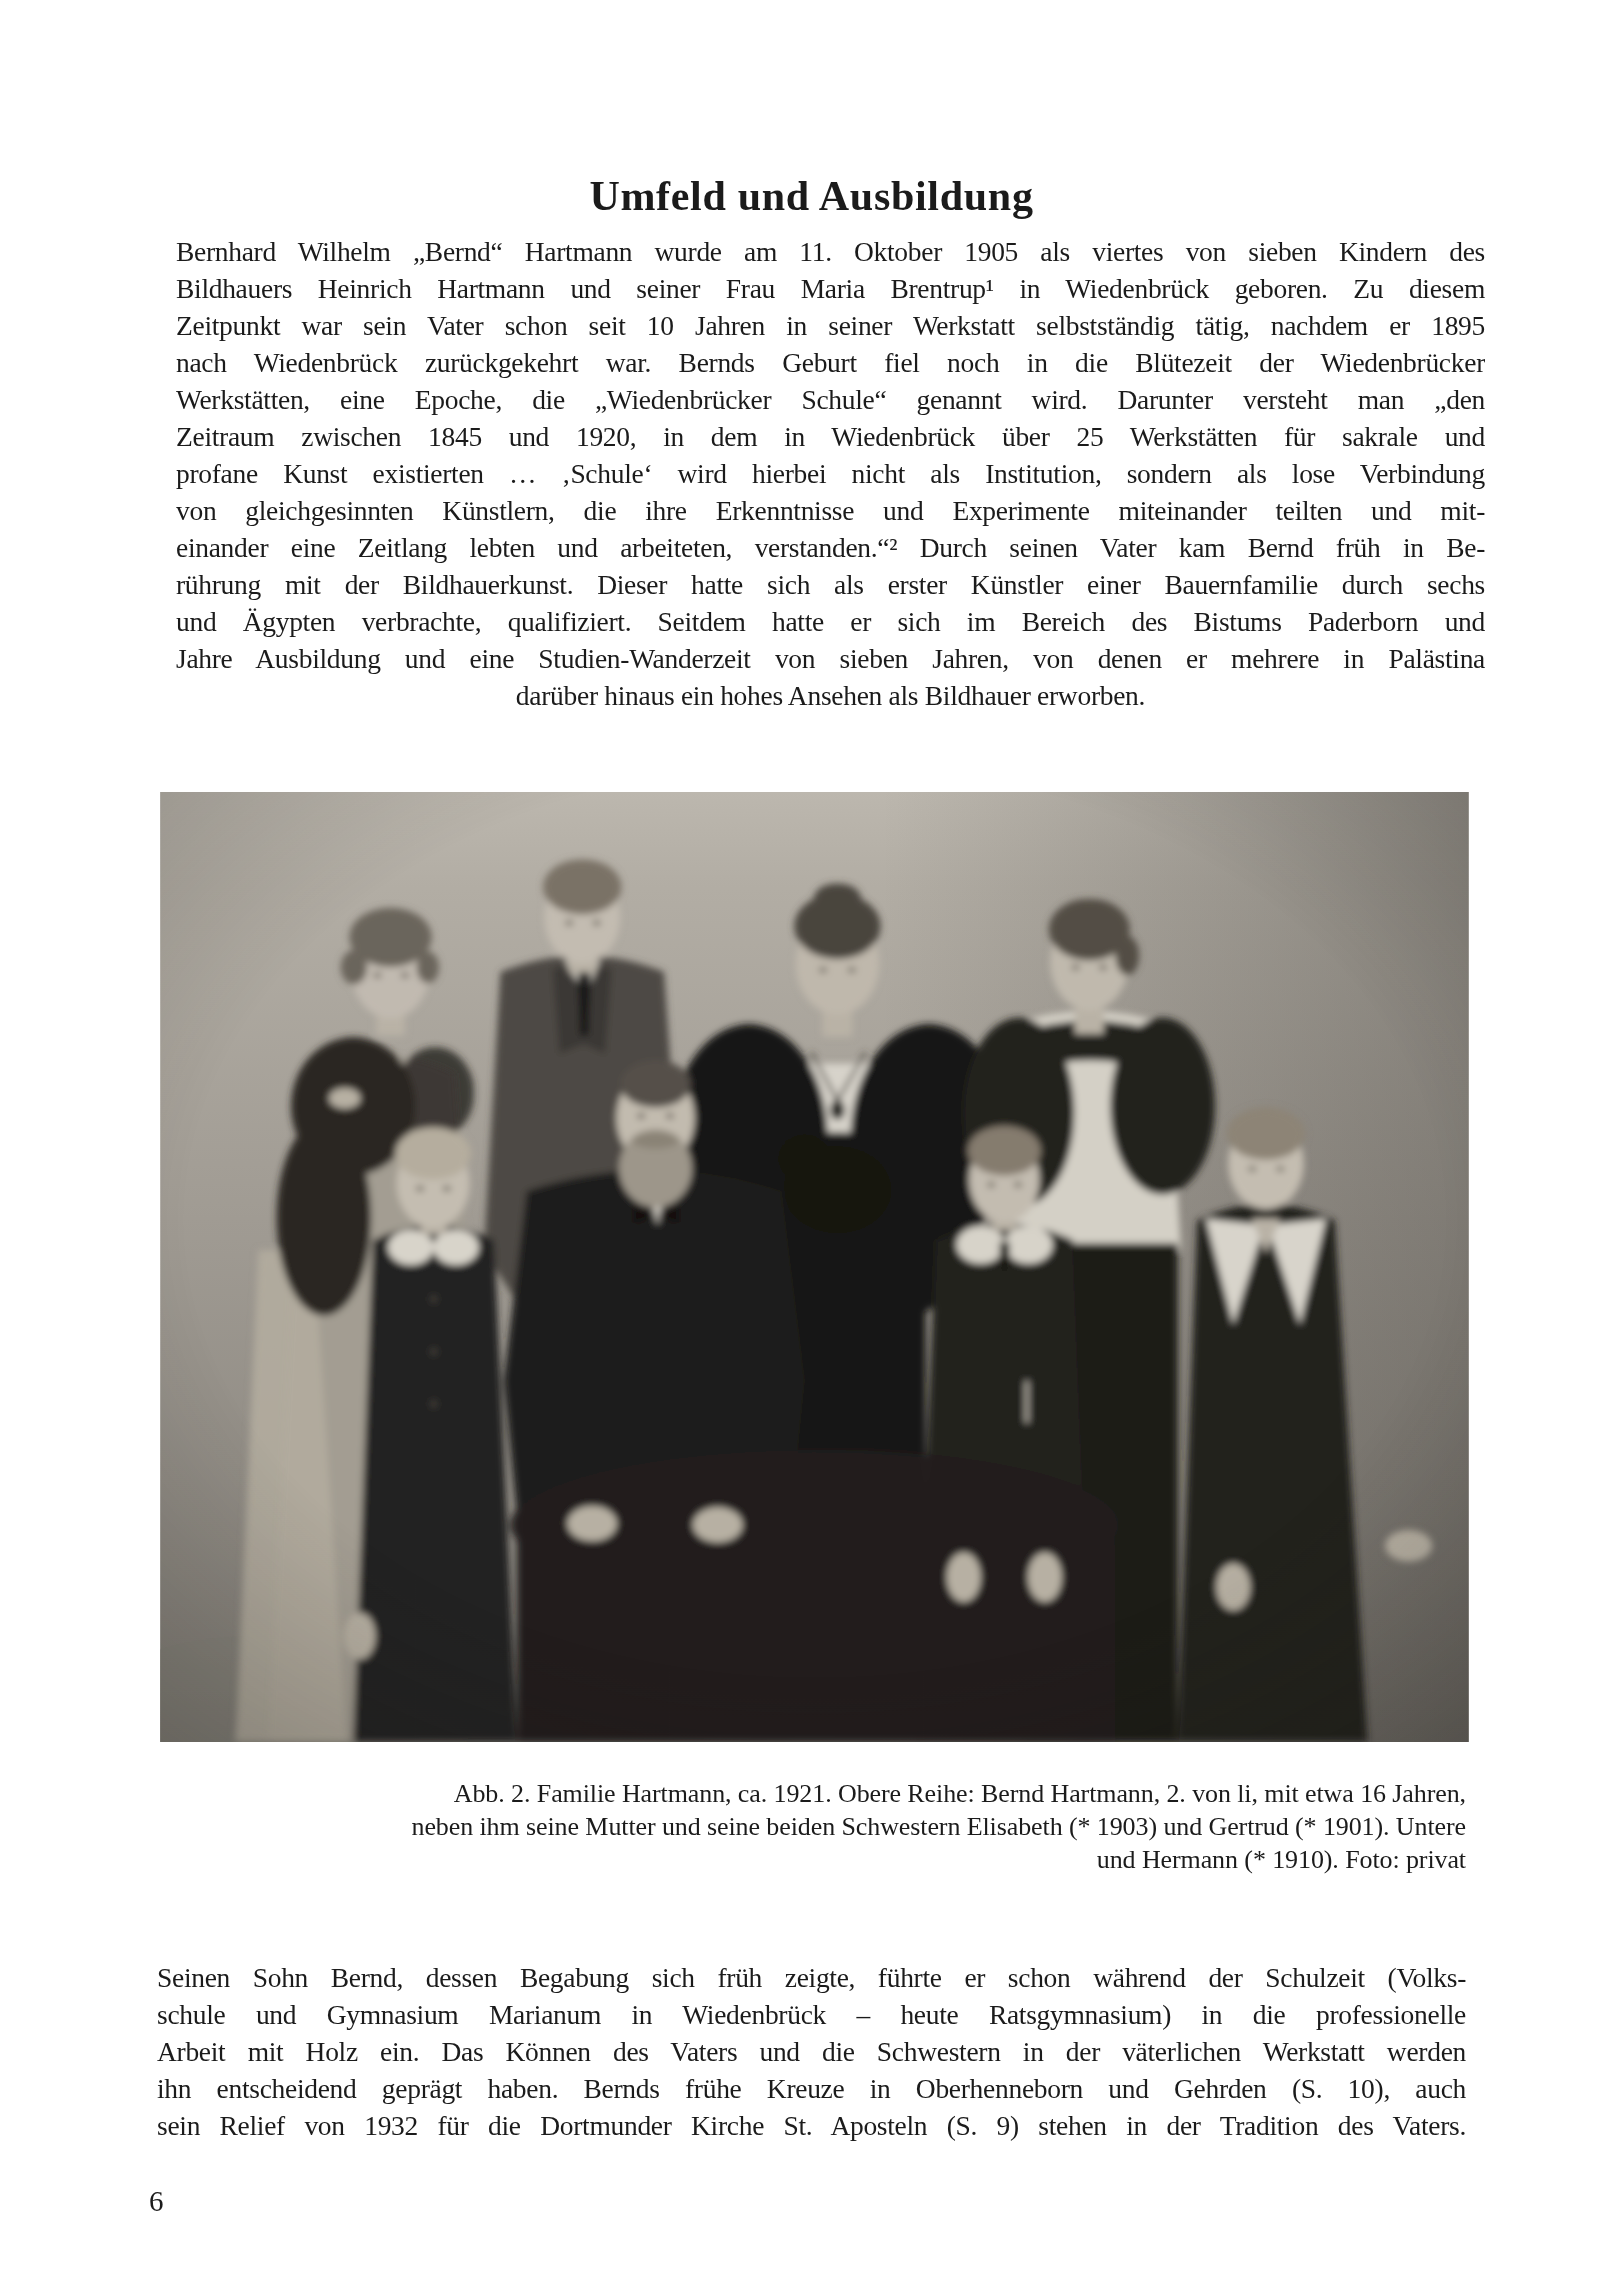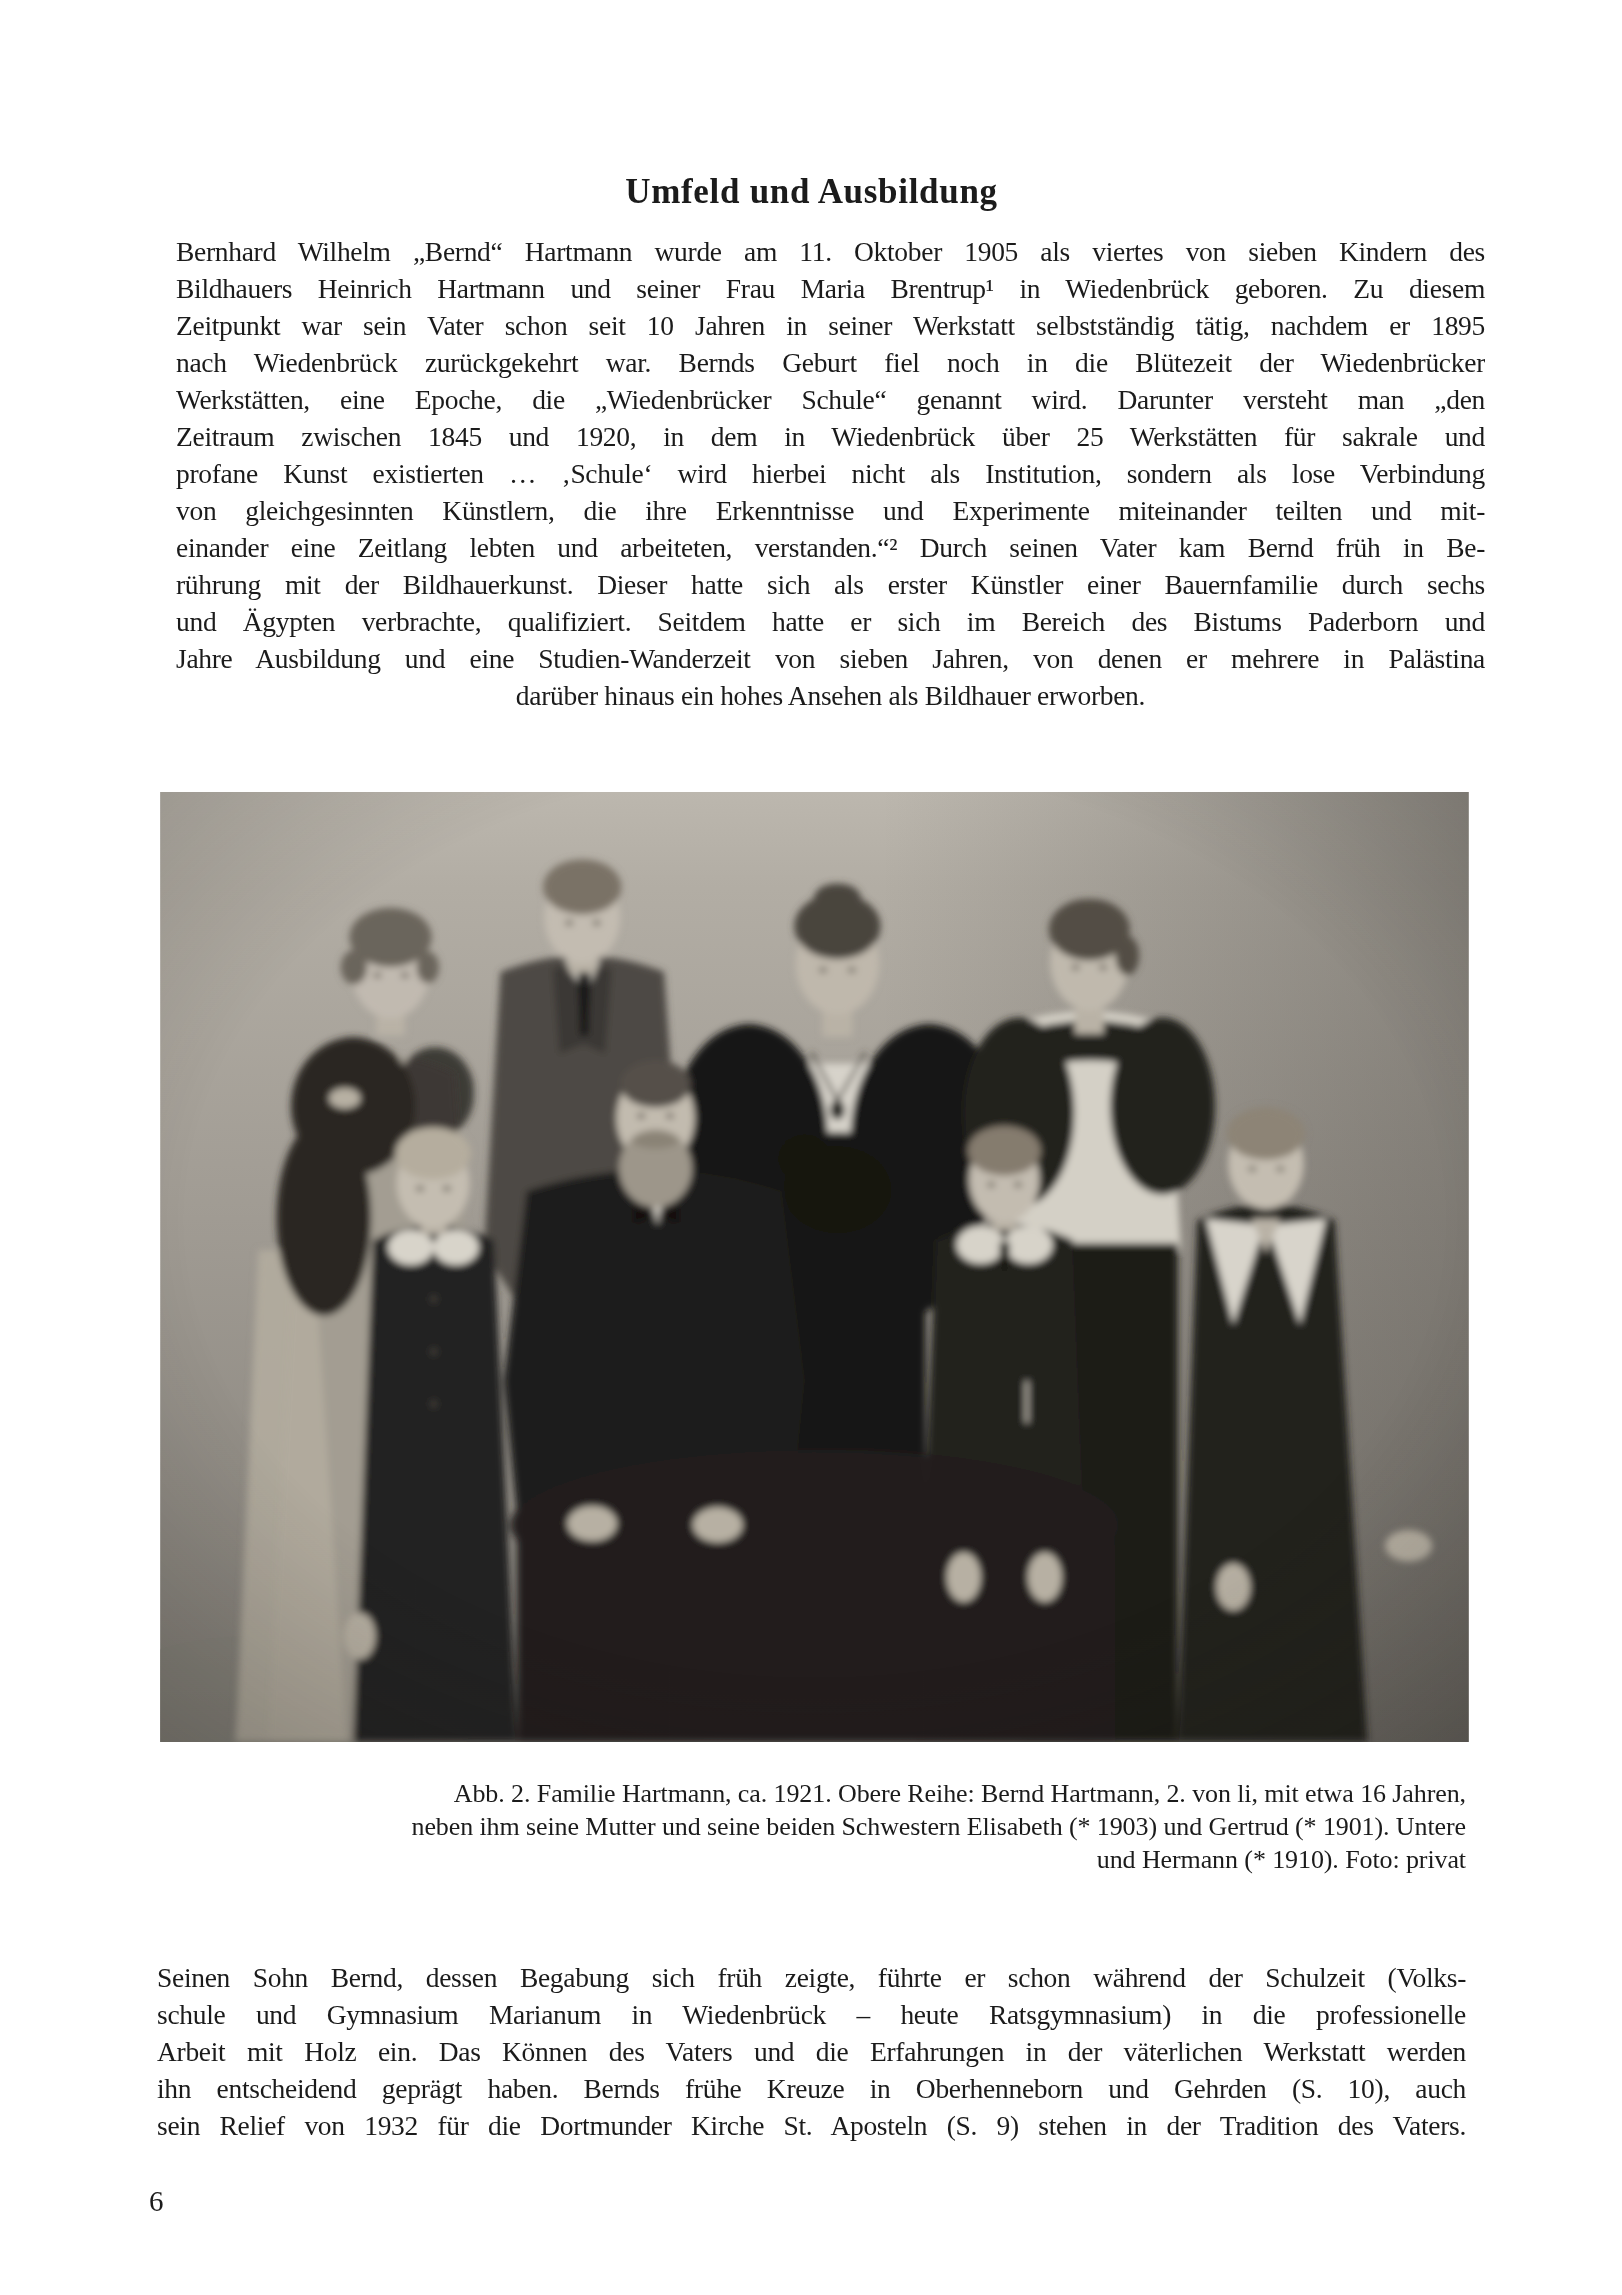--- a/index.html
+++ b/index.html
@@ -2,21 +2,21 @@
 <html lang="de" style="font-size:10.5px"><head>
 <meta charset="utf-8">
 <style>
   html,body{margin:0;padding:0;}
   body{
     width:1623px;height:2295px;position:relative;background:#ffffff;
     font-family:"Liberation Serif", serif;color:#1b1b1b;overflow:hidden;
   }
   .title{
     position:absolute;top:145px;left:0;width:1623px;text-align:center;
-    font-weight:bold;font-size:35px;line-height:47px;letter-spacing:0.7px;
+    font-weight:bold;font-size:42px;line-height:47px;letter-spacing:0.7px;
   }
   .para{
     position:absolute;left:157px;width:1309px;
     font-size:27.5px;line-height:37px;letter-spacing:-0.3px;
   }
   #para1{top:233px;margin-left:19px;}
   #para2{top:1959px;}
   .ln{height:37px;overflow:hidden;text-align:justify;}
   
   .ln.j{text-align-last:justify;}
@@ -218,19 +218,19 @@
 
 <div class="caption">
   <div>Abb. 2. Familie Hartmann, ca. 1921. Obere Reihe: Bernd Hartmann, 2. von li, mit etwa 16 Jahren,</div>
   <div>neben ihm seine Mutter und seine beiden Schwestern Elisabeth (* 1903) und Gertrud (* 1901). Untere</div>
   <div>und Hermann (* 1910). Foto: privat</div>
 </div>
 
 <div class="para" id="para2">
   <div class="ln j">Seinen Sohn Bernd, dessen Begabung sich früh zeigte, führte er schon während der Schulzeit (Volks-</div>
   <div class="ln j">schule und Gymnasium Marianum in Wiedenbrück – heute Ratsgymnasium) in die professionelle</div>
-  <div class="ln j">Arbeit mit Holz ein. Das Können des Vaters und die Erfahrungen in der väterlichen Werkstatt werden</div>
+  <div class="ln j">Arbeit mit Holz ein. Das Können des Vaters und die Schwestern in der väterlichen Werkstatt werden</div>
   <div class="ln j">ihn entscheidend geprägt haben. Bernds frühe Kreuze in Oberhenneborn und Gehrden (S. 10), auch</div>
   <div class="ln j">sein Relief von 1932 für die Dortmunder Kirche St. Aposteln (S. 9) stehen in der Tradition des Vaters.</div>
 </div>
 
 <div class="page-number">6</div>
 
 
 </body></html>

